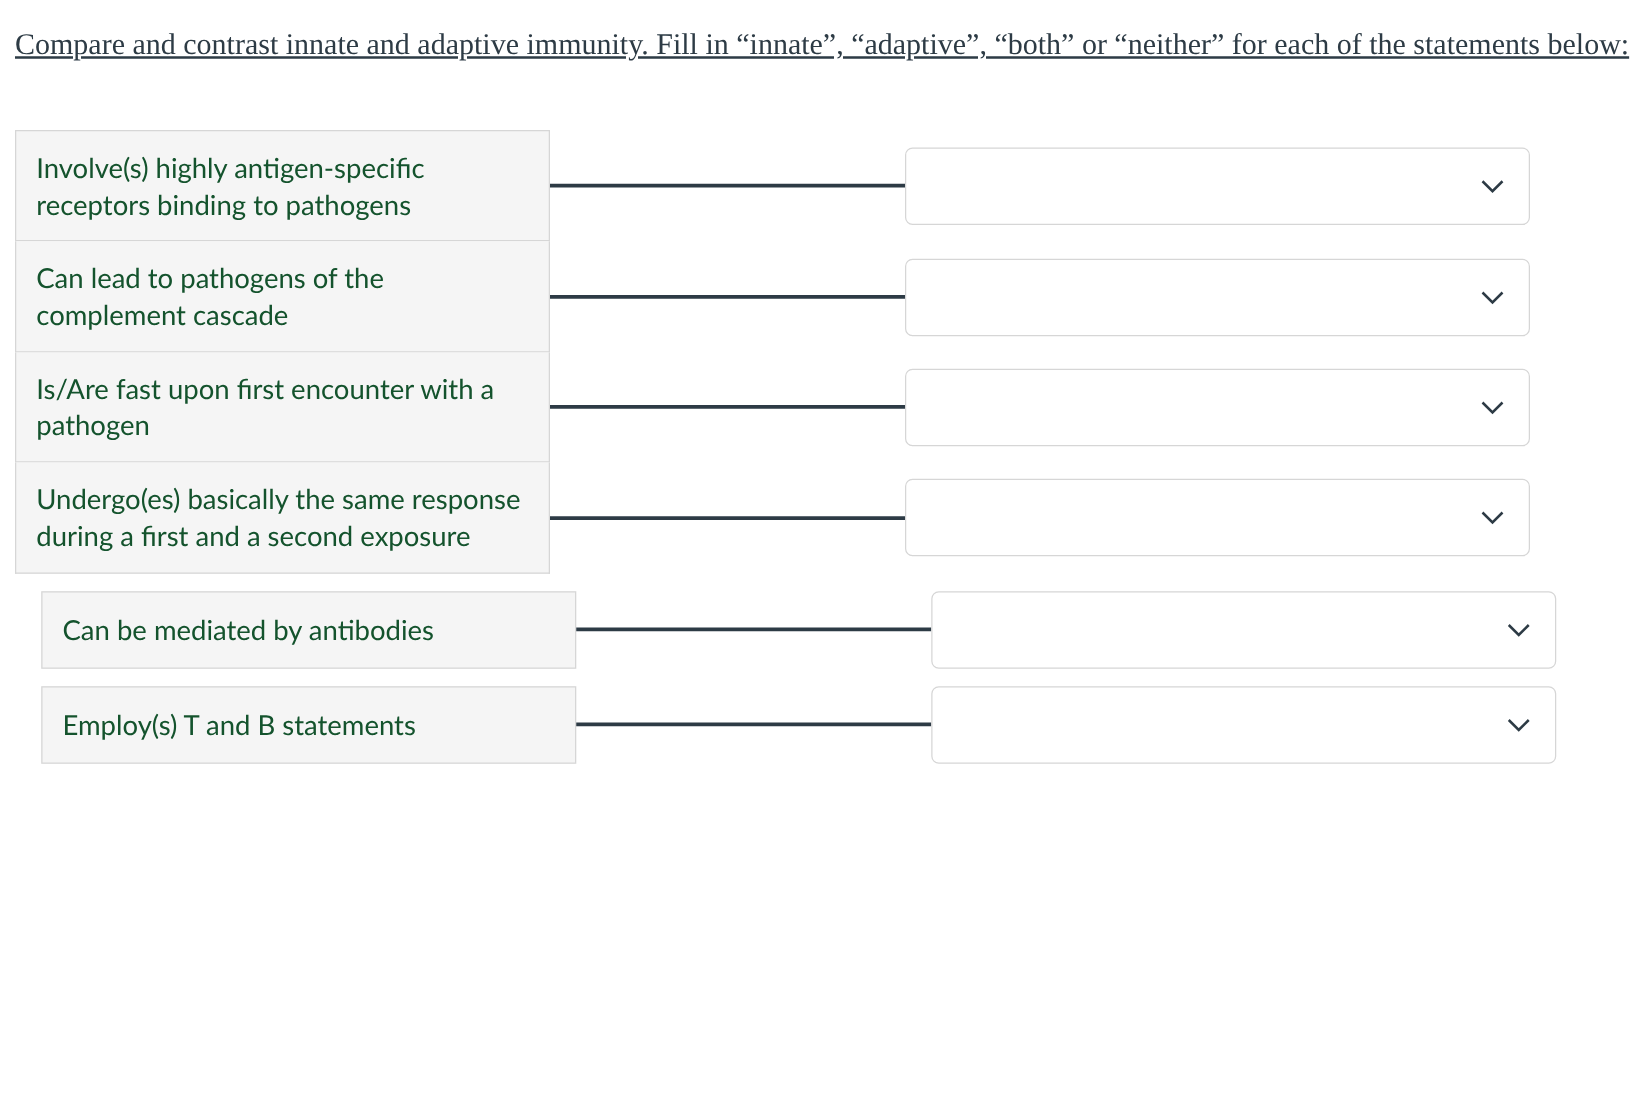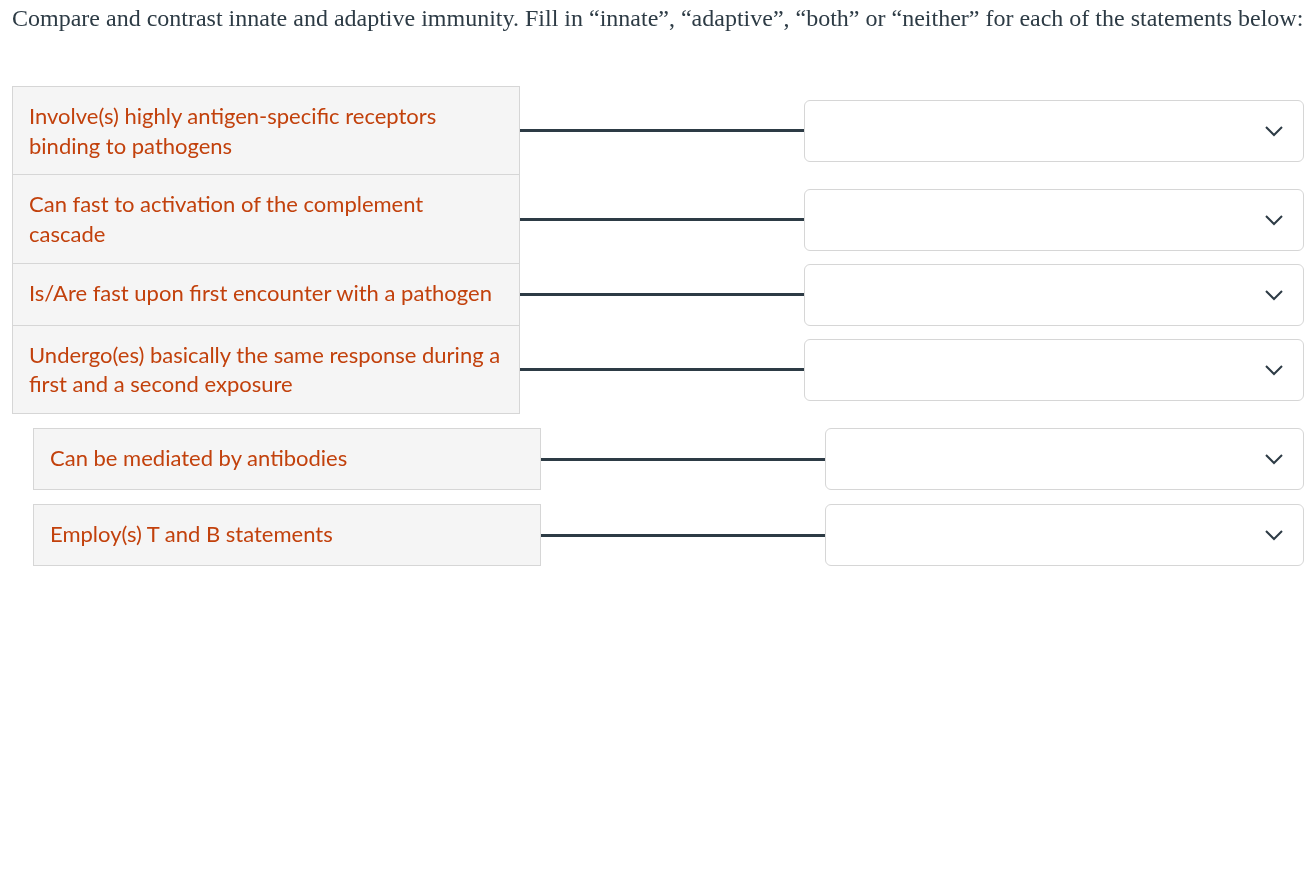--- a/index.html
+++ b/index.html
@@ -15,44 +15,46 @@
   }
   .container {
     padding: 0 12px 20px 12px;
   }
   .question-text {
     font-family: Georgia, "Times New Roman", serif;
     font-size: 24px;
     line-height: 1.5;
     color: #2d3b45;
     margin: 0 0 50px 0;
-    padding-top: 0;
+    padding-top: 18px;
+    text-decoration: underline;
   }
   .match-row {
     display: flex;
     align-items: stretch;
     margin-bottom: 0;
   }
   .match-row + .match-row .prompt-box {
     border-top: none;
   }
   .match-row.gap {
     margin-top: 14px;
     padding-left: 21px;
   }
   .prompt-box {
-    width: 508px;
+    width: 428px;
     min-height: 62px;
     background: #f5f5f5;
     border: 1px solid #d6d6d6;
     padding: 14px 16px;
     font-size: 22px;
     line-height: 1.35;
-    color: #c2410c;
-    display: flex;
+    color: #14532d;
+    display: flex;
+    align-items: center;
   }
   .connector {
     flex: 0 0 auto;
     width: 284px;
     display: flex;
     align-items: center;
   }
   .connector-line {
     width: 100%;
     height: 0;
@@ -123,21 +125,21 @@
           <svg viewBox="0 0 20 12">
               <polyline points="2,2 10,10 18,2"></polyline>
             </svg>
         </span>
       </div>
     </div>
   </div>
 
   <div class="match-row">
     <div class="prompt-box">
-      <span>Can fast to activation of the complement cascade</span>
+      <span>Can lead to pathogens of the complement cascade</span>
     </div>
     <div class="connector">
       <div class="connector-line"></div>
     </div>
     <div class="answer-col">
       <div class="select-box">
         <span class="select-placeholder"></span>
         <span class="chevron">
           <svg viewBox="0 0 20 12">
               <polyline points="2,2 10,10 18,2"></polyline>

